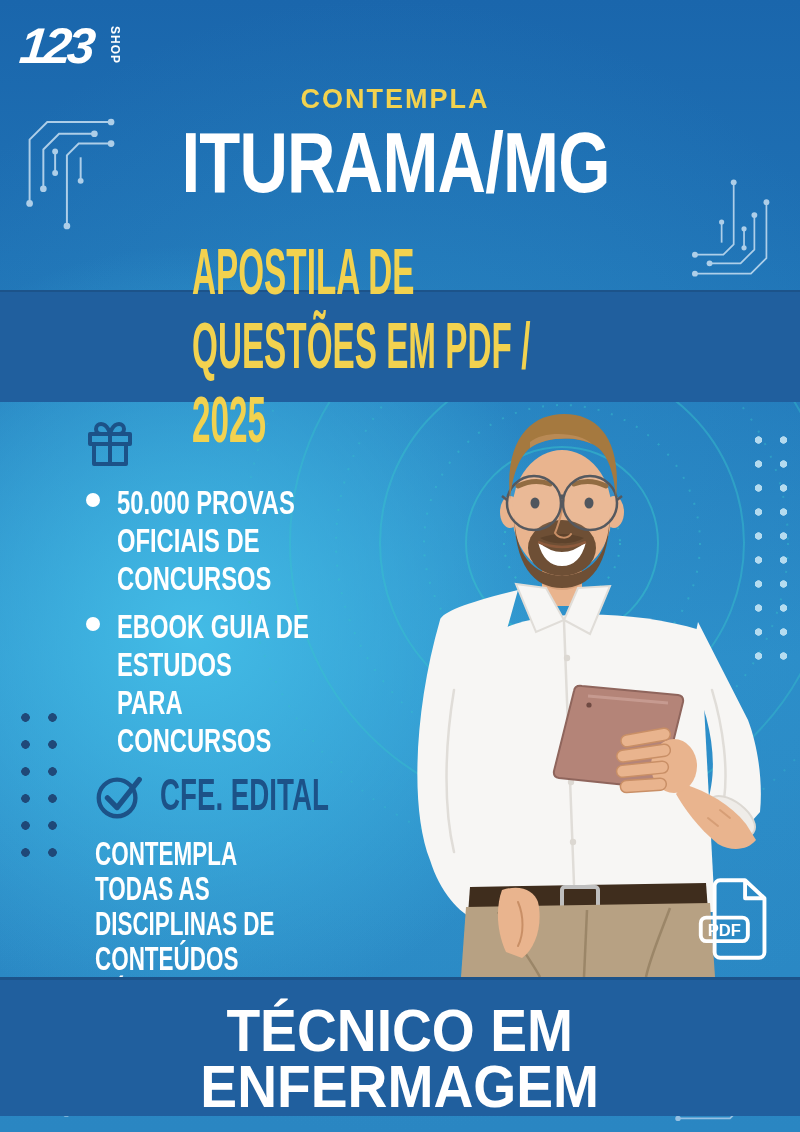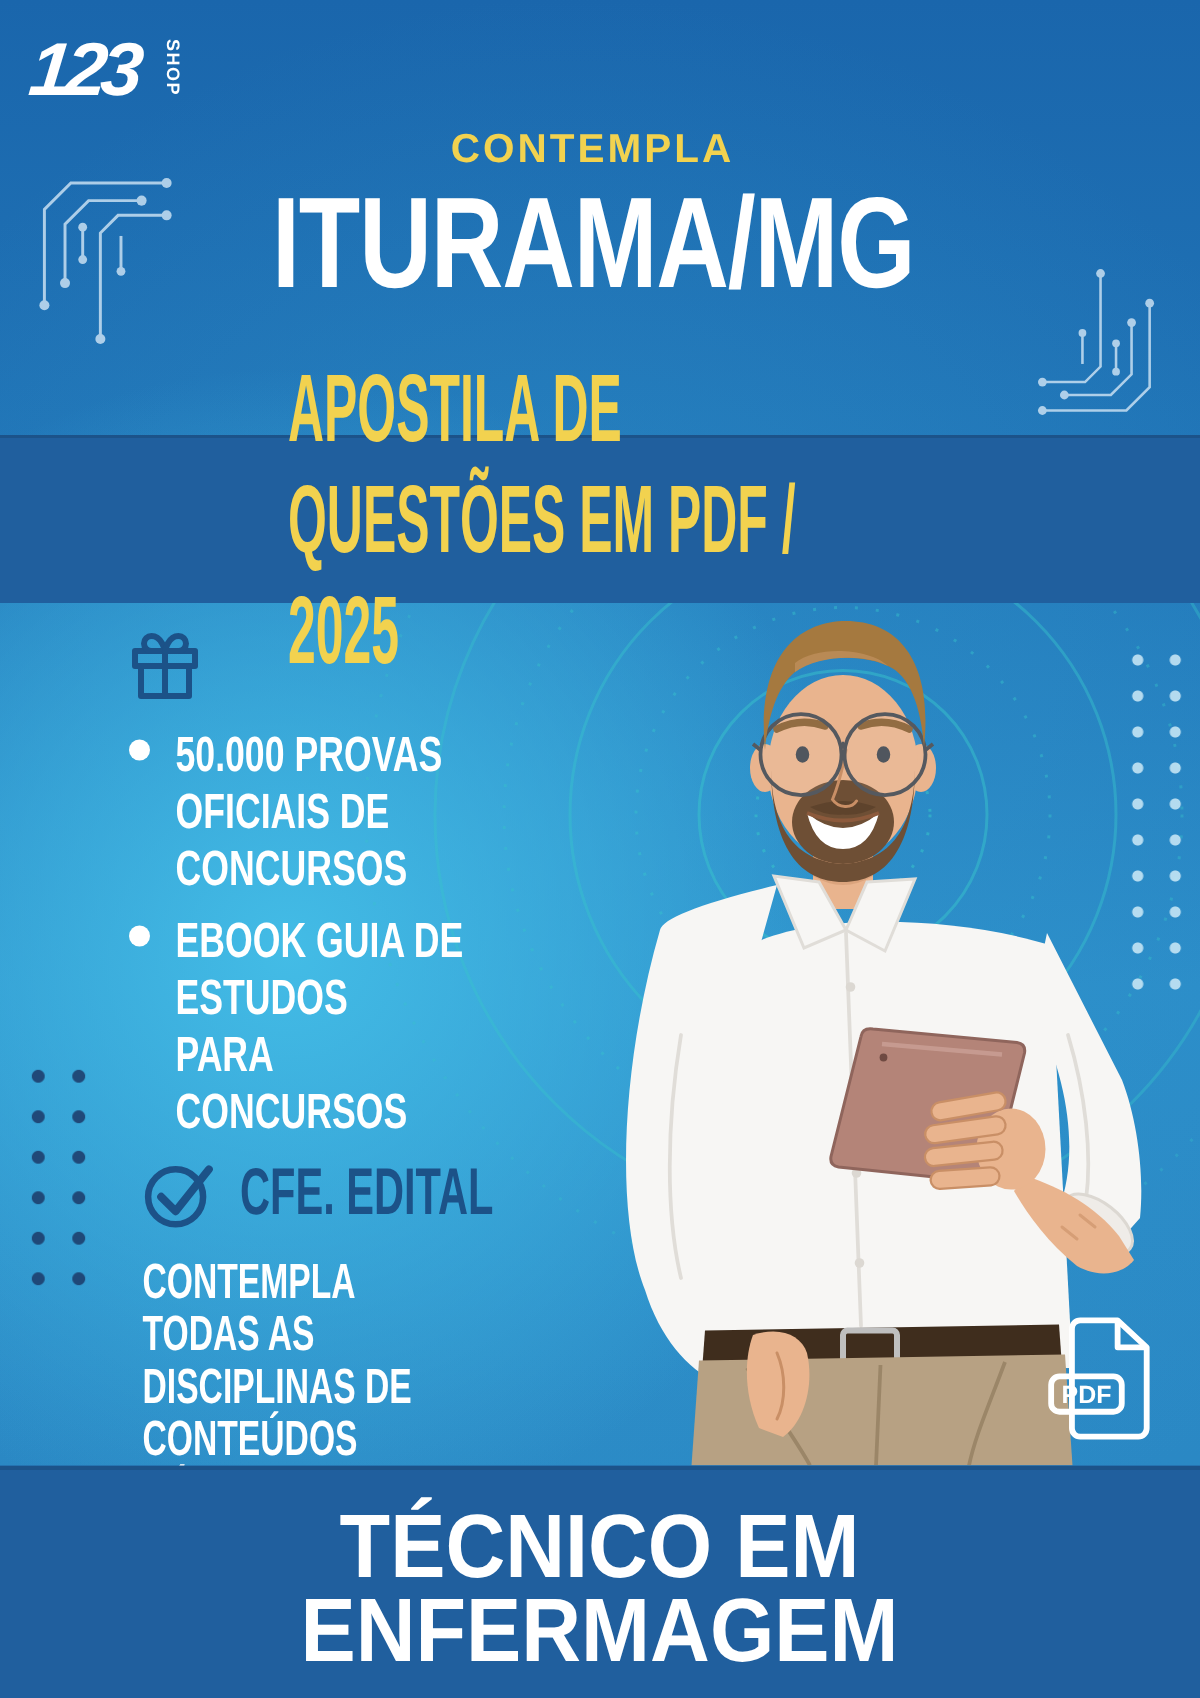--- a/index.html
+++ b/index.html
@@ -31,21 +31,21 @@
   .hero{position:absolute;left:0;right:10px;top:84px;text-align:center;color:#fff;}
   .kicker{color:var(--accent-yellow);font-weight:bold;font-size:27px;letter-spacing:2px;height:34px;}
   .t-line{font-size:86px;font-weight:bold;line-height:88px;letter-spacing:-1px;}
   .t-line .cxc{transform:scaleX(.78);}
 
   
   .band1{position:absolute;left:0;right:0;top:290px;height:112px;background:var(--band-blue);
     display:flex;align-items:center;justify-content:center;box-shadow:inset 0 2px 0 rgba(0,0,0,.12);}
   .band1-text{color:var(--accent-yellow);font-weight:bold;font-size:64px;letter-spacing:0;}
   .band1-text .cxc{transform:scaleX(.52);}
-  .band-bottom{position:absolute;left:0;right:0;top:977px;height:155px;background:var(--band-blue);
+  .band-bottom{position:absolute;left:0;right:0;top:977px;height:139px;background:var(--band-blue);
     text-align:center;color:#fff;box-shadow:inset 0 3px 0 rgba(0,0,0,.12);}
   .footer-title{padding-top:26px;font-size:60px;font-weight:bold;line-height:56px;}
   .footer-title .cxc{transform:scaleX(.92);}
 
   
   .offers{position:absolute;left:86px;top:420px;width:330px;}
   .offers-head{display:flex;align-items:center;gap:14px;color:var(--navy-text);}
   .offers-head .label{font-size:46px;font-weight:bold;}
   .offers-head .label .cx{transform:scaleX(.65);}
   .offer-list{list-style:none;margin:16px 0 0 0;padding:0;color:#fff;}

